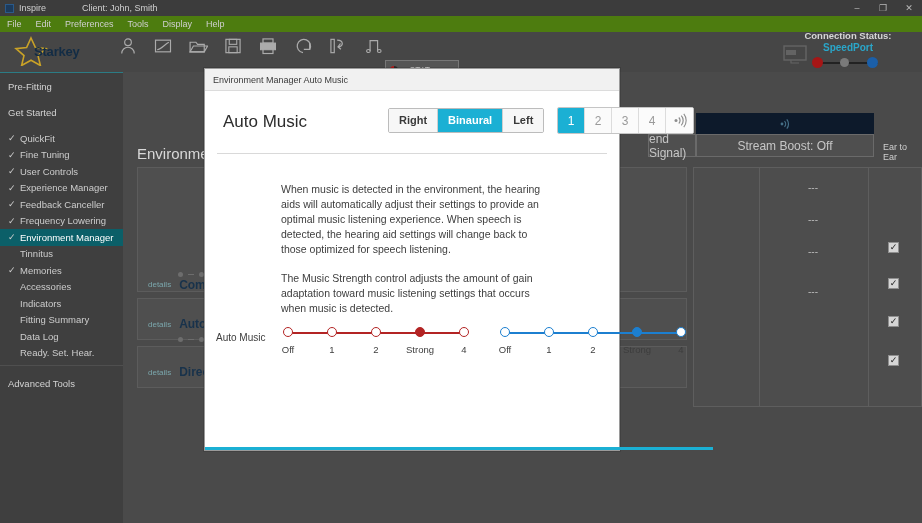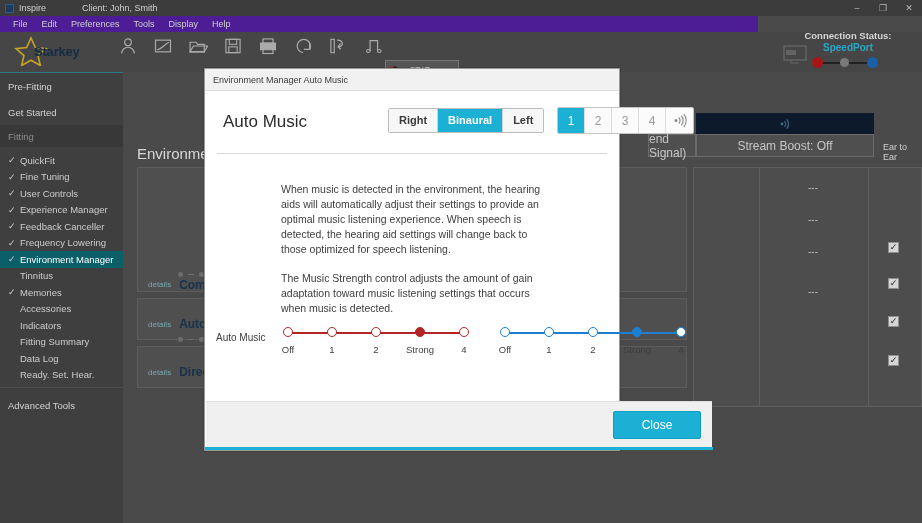--- a/index.html
+++ b/index.html
@@ -22,23 +22,23 @@
     background: #1d3b5c; border: 1px solid #2a5a8a; flex: 0 0 auto;
   }
   .tb-app { color: #d0d0d0; font-size: 9px; }
   .tb-client { margin-left: 36px; color: #d0d0d0; font-size: 9px; }
   .tb-wincontrols { margin-left: auto; display: flex; align-items: center; height: 16px; }
   .wc { width: 26px; height: 16px; display: flex; align-items: center; justify-content: center;
         color: #b8b8b8; font-size: 9px; }
 
   
   .menubar {
-    position: absolute; left: 0; top: 16px; width: 758px; height: 16px;
-    background: #4c1d95; display: flex; align-items: center;
-    padding-left: 6px; font-size: 9px; color: #cfcfcf;
+    position: absolute; left: 0; top: 16px; width: 922px; height: 16px;
+    background: #4d7c0f; display: flex; align-items: center;
+    font-size: 9px; color: #cfcfcf;
   }
   .menubar .mi { padding: 0 7px; line-height: 16px; }
 
   
   .toolbar {
     position: absolute; left: 0; top: 32px; width: 922px; height: 40px;
     background: #464646; display: flex; align-items: center;
   }
   .starkey {
     position: absolute; left: 12px; top: 34px; width: 92px; height: 34px;
@@ -313,23 +313,20 @@
     </div>
   </div>
 
   <div class="sidebar">
     <div class="sb-top-rule"></div>
     <div class="sb-item">
       <span class="sb-lbl">Pre-Fitting</span>
     </div>
     <div class="sb-item">
       <span class="sb-lbl">Get Started</span>
-    </div>
-    <div class="sb-section">
-      <span>Fitting</span>
     </div>
     <div style="height:5px"></div>
     <div class="sb-sub">
       <span class="sb-check">✓</span>
       <span class="sb-lbl">QuickFit</span>
     </div>
     <div class="sb-sub">
       <span class="sb-check">✓</span>
       <span class="sb-lbl">Fine Tuning</span>
     </div>
@@ -517,19 +514,16 @@
         <div class="sl-knob sel" style="left:132px;"></div>
         <div class="sl-knob" style="left:176px;"></div>
         <div class="sl-tick" style="left:5px;">Off</div>
         <div class="sl-tick" style="left:49px;">1</div>
         <div class="sl-tick" style="left:93px;">2</div>
         <div class="sl-tick" style="left:137px;">Strong</div>
         <div class="sl-tick" style="left:181px;">4</div>
       </div>
     </div>
 
-    <div class="modal-footer">
-      <div class="close-btn">Close</div>
-    </div>
     <div class="modal-accent"></div>
   </div>
 
 </div>
 
 </body></html>

